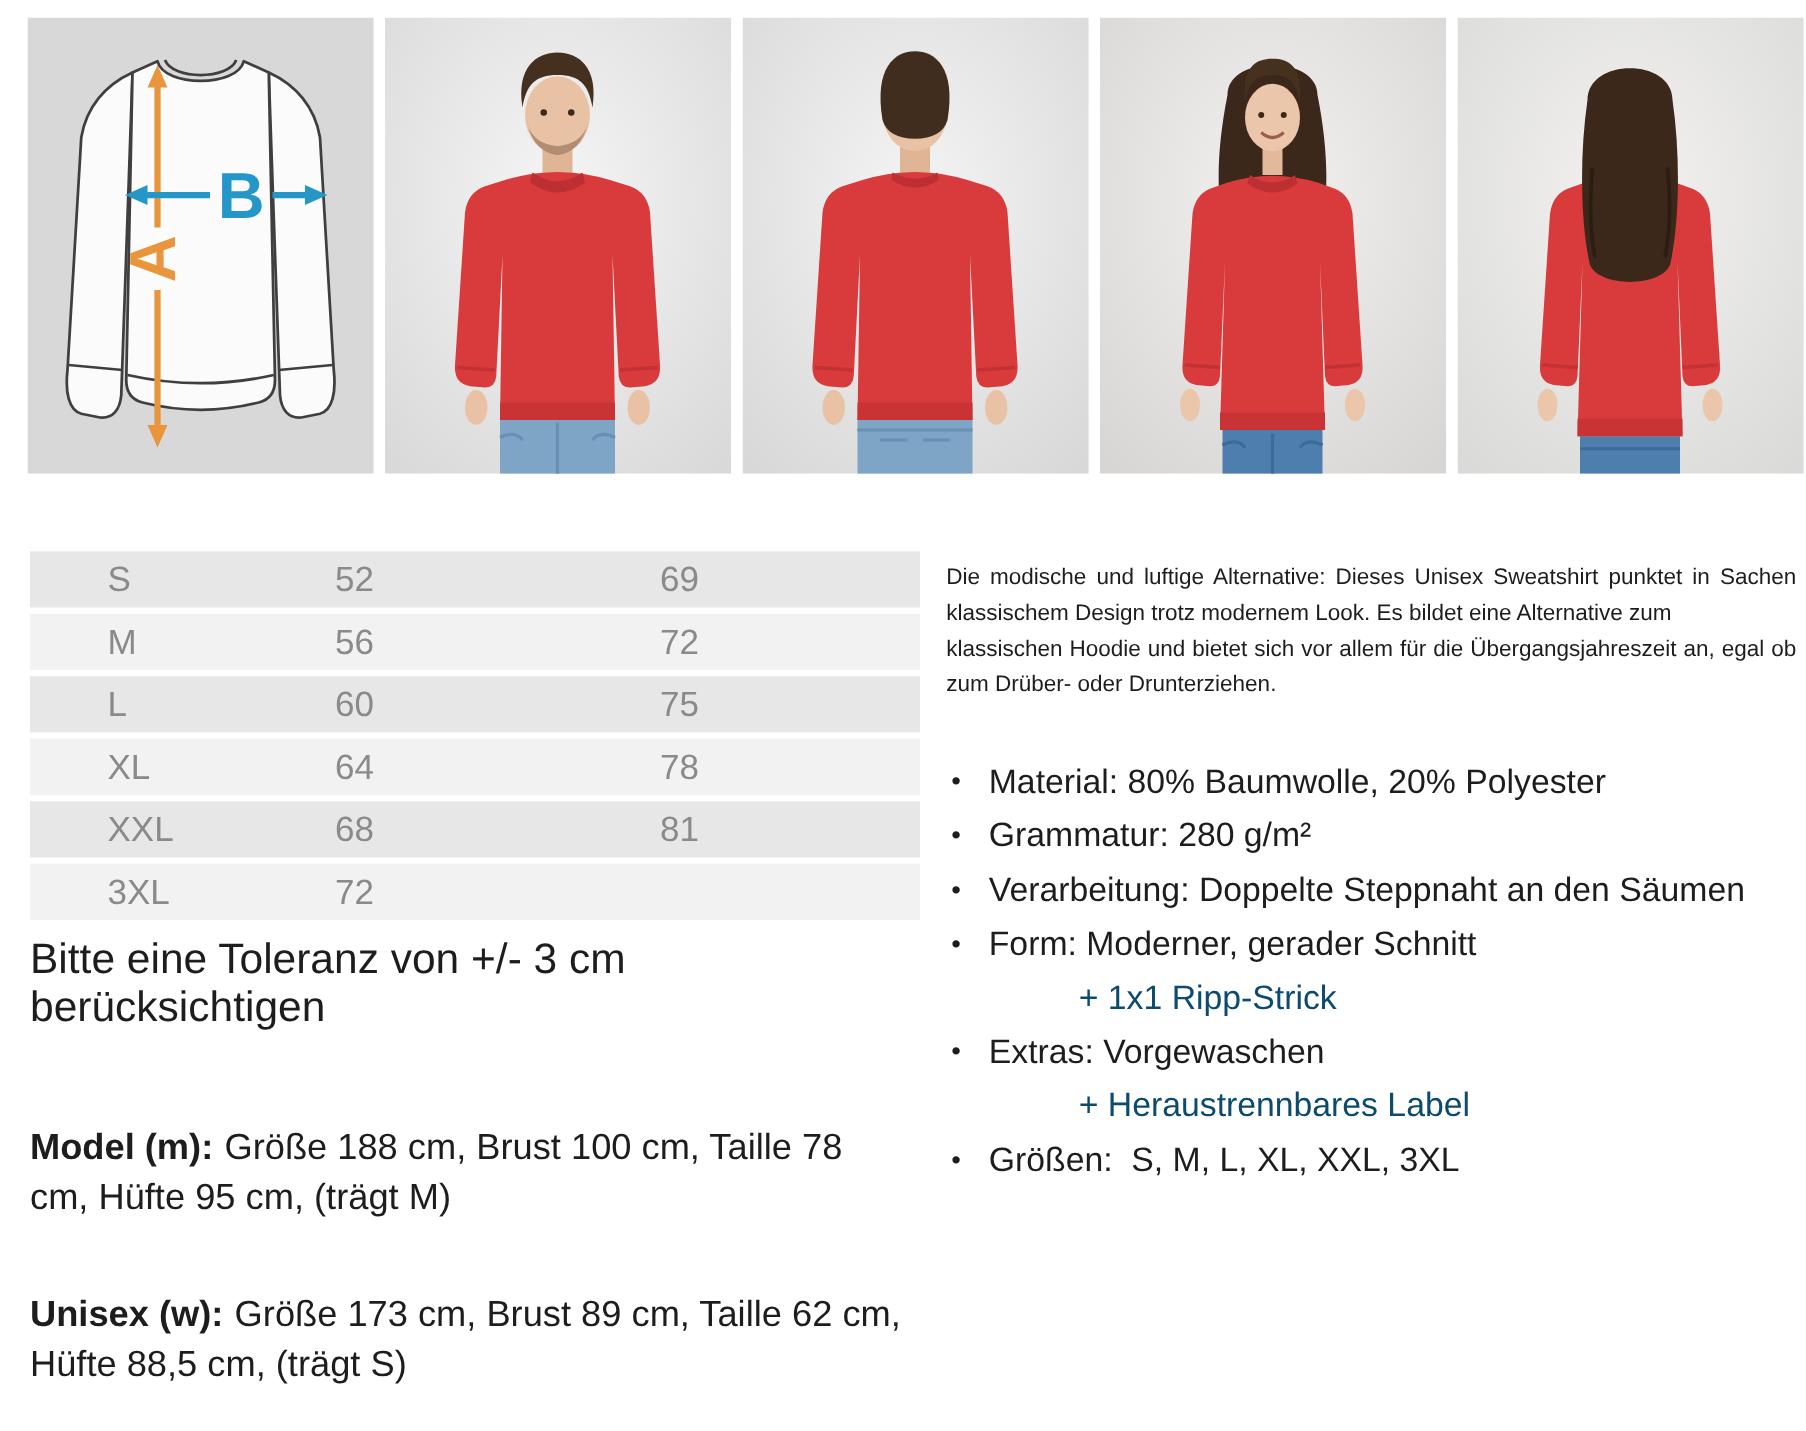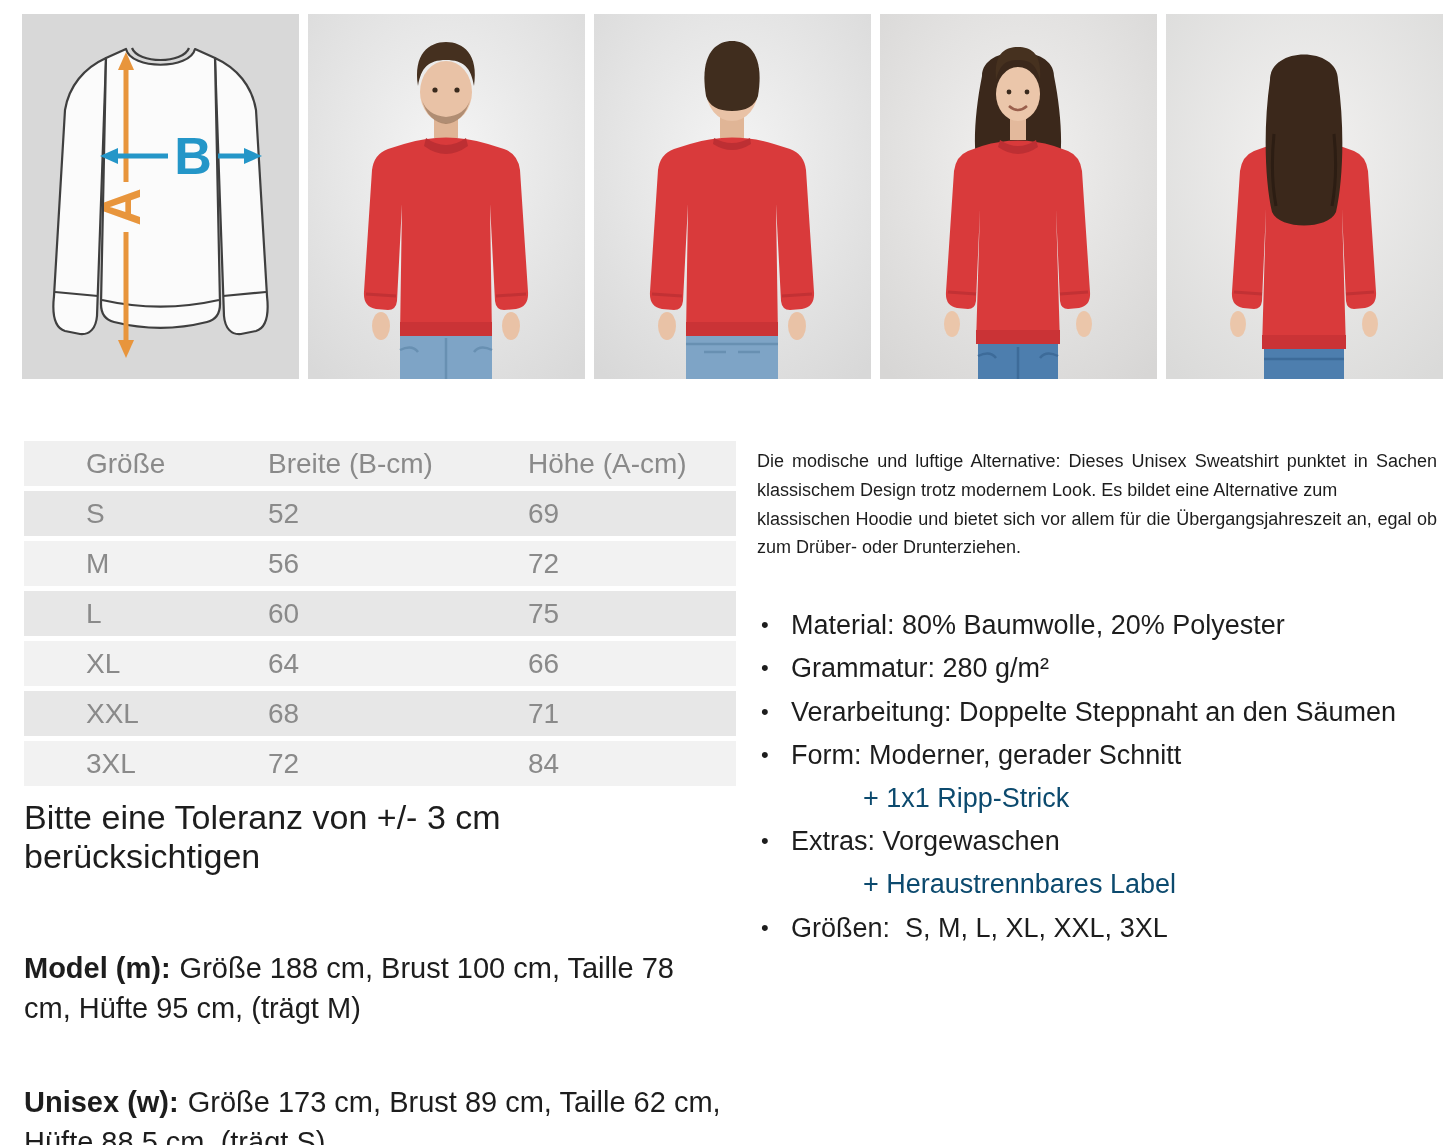--- a/index.html
+++ b/index.html
@@ -191,54 +191,48 @@
         <path d="M108,120 Q104,160 110,192 M168,120 Q172,160 166,192" stroke="#2c1d13" stroke-width="3" fill="none"></path>
       </svg>
     </div>
   </div>
 
   <div class="main">
 
     <div class="left-col">
 
       <div class="size-table">
-        <div class="t-row t-head">
-          <div class="t-cell first">Größe</div>
-          <div class="t-cell">Breite (B-cm)</div>
-          <div class="t-cell">Höhe (A-cm)</div>
-        </div>
         <div class="t-row t-dark">
           <div class="t-cell first">S</div>
           <div class="t-cell">52</div>
           <div class="t-cell">69</div>
         </div>
         <div class="t-row t-light">
           <div class="t-cell first">M</div>
           <div class="t-cell">56</div>
           <div class="t-cell">72</div>
         </div>
         <div class="t-row t-dark">
           <div class="t-cell first">L</div>
           <div class="t-cell">60</div>
           <div class="t-cell">75</div>
         </div>
         <div class="t-row t-light">
           <div class="t-cell first">XL</div>
           <div class="t-cell">64</div>
-          <div class="t-cell">66</div>
+          <div class="t-cell">78</div>
         </div>
         <div class="t-row t-dark">
           <div class="t-cell first">XXL</div>
           <div class="t-cell">68</div>
-          <div class="t-cell">71</div>
+          <div class="t-cell">81</div>
         </div>
         <div class="t-row t-light">
           <div class="t-cell first">3XL</div>
           <div class="t-cell">72</div>
-          <div class="t-cell">84</div>
         </div>
       </div>
 
       <div class="tolerance">Bitte eine Toleranz von +/- 3 cm berücksichtigen</div>
 
       <div class="model-block">
         <span class="model-label">Model (m):</span><span>Größe 188 cm, Brust 100 cm, Taille 78 cm, Hüfte 95 cm, (trägt M)</span>
       </div>
 
       <div class="model-block">

